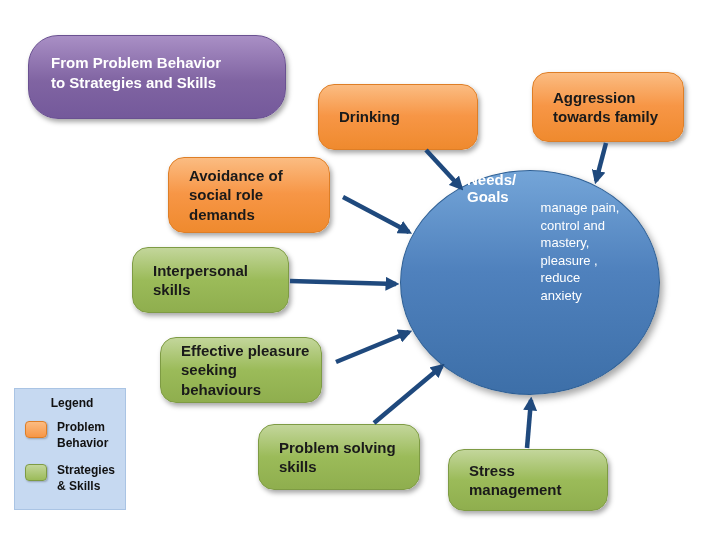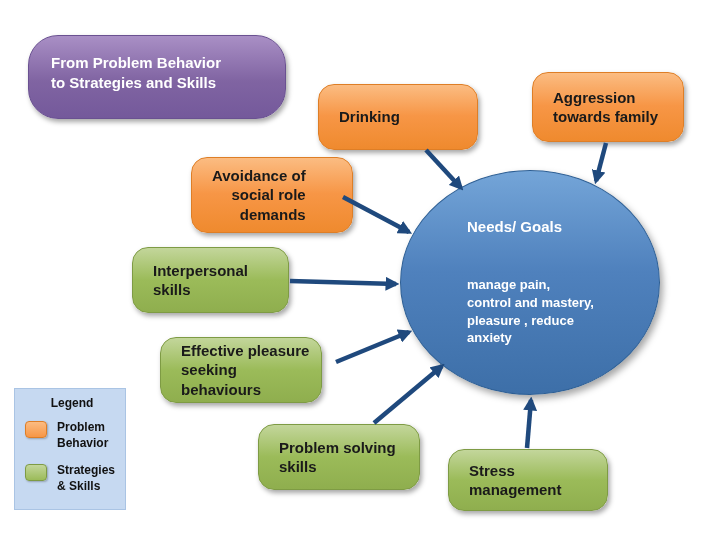--- a/index.html
+++ b/index.html
@@ -51,32 +51,32 @@
   }
   .ellipse {
     position: absolute;
     left: 400px; top: 170px; width: 260px; height: 225px;
     box-sizing: border-box;
     border-radius: 50%;
     background: linear-gradient(180deg, #74a5d8 0%, #4f81bd 45%, #3d6fa8 100%);
     border: 1px solid #2e5f94;
     box-shadow: 3px 4px 7px rgba(0,0,0,0.35);
     display: flex;
-    flex-direction: column;
+    flex-direction: row;
     justify-content: center;
     padding: 0 28px 0 66px;
     color: #ffffff;
   }
   .ellipse-title {
     font-weight: bold;
     font-size: 15px;
     margin-bottom: 13px;
   }
   .ellipse-body {
-    font-weight: bold;
+    font-weight: normal;
     font-size: 13px;
     line-height: 1.35;
     white-space: pre-line;
     margin-top: 28px;
   }
   .arrow-layer {
     position: absolute;
     left: 0; top: 0; width: 705px; height: 548px;
     pointer-events: none;
   }
@@ -113,21 +113,21 @@
   .legend-label {
     font-weight: bold;
     font-size: 12px;
     line-height: 1.3;
     color: #111;
     white-space: pre-line;
   }
   
   .n-drinking      { left: 318px; top: 84px;  width: 160px; height: 66px; text-align: right; }
   .n-aggression    { left: 532px; top: 72px;  width: 152px; height: 70px; }
-  .n-avoidance     { left: 191px; top: 157px; width: 162px; height: 76px; text-align: right; }
+  .n-avoidance     { left: 168px; top: 157px; width: 162px; height: 76px; }
   .n-interpersonal { left: 132px; top: 247px; width: 157px; height: 66px; }
   .n-pleasure      { left: 160px; top: 337px; width: 162px; height: 66px; }
   .n-problem       { left: 258px; top: 424px; width: 162px; height: 66px; }
   .n-stress        { left: 448px; top: 449px; width: 160px; height: 62px; }
 </style>
 </head>
 <body>
 
 <div class="canvas">
 

